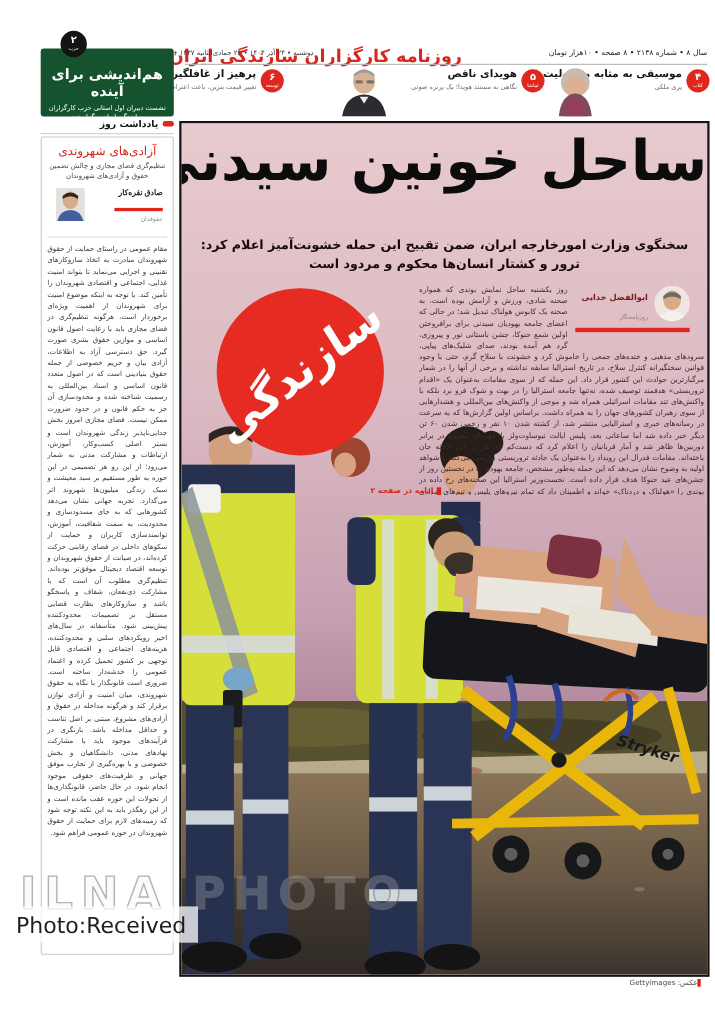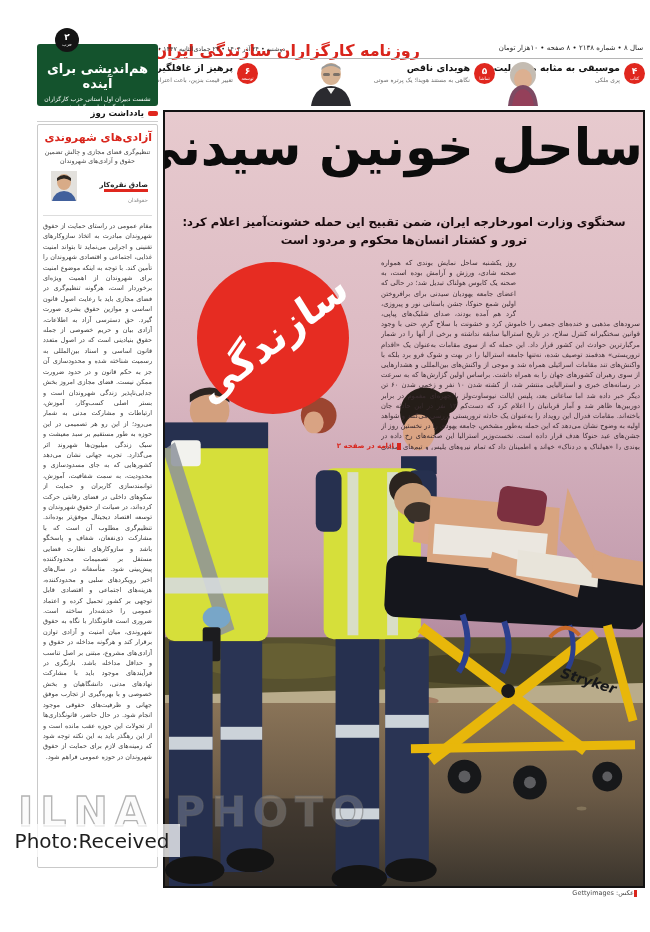--- a/index.html
+++ b/index.html
@@ -25,25 +25,25 @@
   .party-badge{position:absolute;left:55px;top:28px;width:24px;height:24px;border-radius:50%;background:#141414;
                color:#fff;display:flex;flex-direction:column;align-items:center;justify-content:center;z-index:2;}
   .party-title{margin-top:17px;font-size:13px;font-weight:bold;}
   .party-sub{margin-top:4px;font-size:6px;line-height:8px;padding:0 6px;}
   
   .kicker-row{position:absolute;left:37px;top:108px;width:121px;direction:rtl;font-size:8.5px;font-weight:bold;
               color:#111;border-bottom:1px solid #cfcfcf;padding-bottom:3px;}
   .kicker-bullet{display:inline-block;width:10px;height:5px;background:#e0271e;border-radius:2px;margin-left:4px;}
   .sidebar-article{position:absolute;left:37px;top:124px;width:121px;height:744px;border:1px solid #c9c9c9;
                    border-radius:2px;direction:rtl;box-sizing:border-box;padding:6px 5px;}
-  .sb-title{font-size:11px;font-weight:bold;color:#d9251c;text-align:right;}
+  .sb-title{font-size:11px;font-weight:normal;color:#d9251c;text-align:center;}
   .sb-sub{font-size:6.3px;color:#444;text-align:center;margin-top:4px;line-height:8.5px;}
   .sb-author-row{position:relative;height:44px;margin-top:6px;border-bottom:1px solid #dddddd;}
   .sb-photo{position:absolute;left:8px;top:0;width:26px;height:30px;background:#e8e8e8;}
-  .sb-name{position:absolute;right:4px;top:10px;font-size:7px;font-weight:bold;color:#222;}
+  .sb-name{position:absolute;right:4px;top:0;font-size:7px;font-weight:bold;color:#222;font-family:Liberation Serif, serif;}
   .sb-name-bar{position:absolute;right:4px;top:18px;width:44px;height:3px;background:#e0271e;}
   .sb-role{position:absolute;right:4px;top:26px;font-size:5.5px;color:#8a8a8a;}
   .sb-body{margin-top:5px;font-size:6.45px;line-height:10.4px;color:#3a3a3a;text-align:justify;height:612px;overflow:hidden;}
   
   .main-block{position:absolute;left:163px;top:110px;width:482px;height:778px;border:2px solid #131313;
               box-sizing:border-box;overflow:hidden;background:#e4c6cb;}
   .scene{position:absolute;left:0;top:0;width:100%;height:100%;}
   .headline{position:absolute;top:6px;left:0;width:100%;text-align:center;font-size:51px;font-weight:900;
             color:#0c0c0c;direction:rtl;white-space:nowrap;z-index:3;letter-spacing:-1px;}
   .subhead{position:absolute;left:0;width:100%;text-align:center;direction:rtl;color:#18090c;font-weight:bold;z-index:3;}
@@ -268,20 +268,31 @@
     </svg>
 
     <div class="headline">ساحل خونین سیدنی</div>
     <div class="subhead sh2">سخنگوی وزارت امورخارجه ایران، ضمن تقبیح این حمله خشونت‌آمیز اعلام کرد:</div>
     <div class="subhead sh3">ترور و کشتار انسان‌ها محکوم و مردود است</div>
 
     <div class="logo-circle">
       <span class="logo-text">سازندگی</span>
     </div>
 
+    <div class="byline">
+      <svg class="by-photo" viewBox="0 0 32 32">
+        <rect width="32" height="32" fill="#efe6e3"></rect>
+        <ellipse cx="16" cy="13" rx="8" ry="9" fill="#d8ab87"></ellipse>
+        <path d="M8 9 Q16 2 24 9 L24 12 Q16 7 8 12 Z" fill="#6f6a64"></path>
+        <path d="M2 32 Q6 23 16 23 Q26 23 30 32 Z" fill="#f4f2ef"></path>
+      </svg>
+      <div class="by-name">ابوالفضل خدایی</div>
+      <div class="by-role">روزنامه‌نگار</div>
+      <div class="by-bar"></div>
+    </div>
 
     <div class="main-body">
       <span class="byline-spacer"></span><span>روز یکشنبه ساحل نمایش بوندی که همواره صحنه شادی، ورزش و آرامش بوده است، به صحنه یک کابوس هولناک تبدیل شد؛ در حالی که اعضای جامعه یهودیان سیدنی برای برافروختن اولین شمع حنوکا، جشن باستانی نور و پیروزی، گرد هم آمده بودند، صدای شلیک‌های پیاپی، سرودهای مذهبی و خنده‌های جمعی را خاموش کرد و خشونت با سلاح گرم، حتی با وجود قوانین سختگیرانه کنترل سلاح، در تاریخ استرالیا سابقه نداشته و برخی از آنها را در شمار مرگبارترین حوادث این کشور قرار داد. این حمله که از سوی مقامات به‌عنوان یک «اقدام تروریستی» هدفمند توصیف شده، نه‌تنها جامعه استرالیا را در بهت و شوک فرو برد بلکه با واکنش‌های تند مقامات اسرائیلی همراه شد و موجی از واکنش‌های بین‌المللی و هشدارهایی از سوی رهبران کشورهای جهان را به همراه داشت. براساس اولین گزارش‌ها که به سرعت در رسانه‌های خبری و استرالیایی منتشر شد، از کشته شدن ۱۰ نفر و زخمی شدن ۶۰ تن دیگر خبر داده شد اما ساعاتی بعد، پلیس ایالت نیوساوت‌ولز با چهره‌ای مغموم در برابر دوربین‌ها ظاهر شد و آمار قربانیان را اعلام کرد که دست‌کم ۱۲ نفر در این حادثه جان باخته‌اند. مقامات فدرال این رویداد را به‌عنوان یک حادثه تروریستی بررسی می‌کنند و شواهد اولیه به وضوح نشان می‌دهد که این حمله به‌طور مشخص، جامعه یهودی را در نخستین روز از جشن‌های عید حنوکا هدف قرار داده است. نخست‌وزیر استرالیا این صحنه‌های رخ داده در بوندی را «هولناک و دردناک» خواند و اطمینان داد که تمام نیروهای پلیس و تیم‌های امدادی برای نجات جان‌ها و رسیدگی به مجروحان در محل حضور دارند.</span>
     </div>
 
     <div class="continued">
       <span class="cont-bullet"></span><span>ادامه در صفحه ۲</span>
     </div>
   </div>
 

